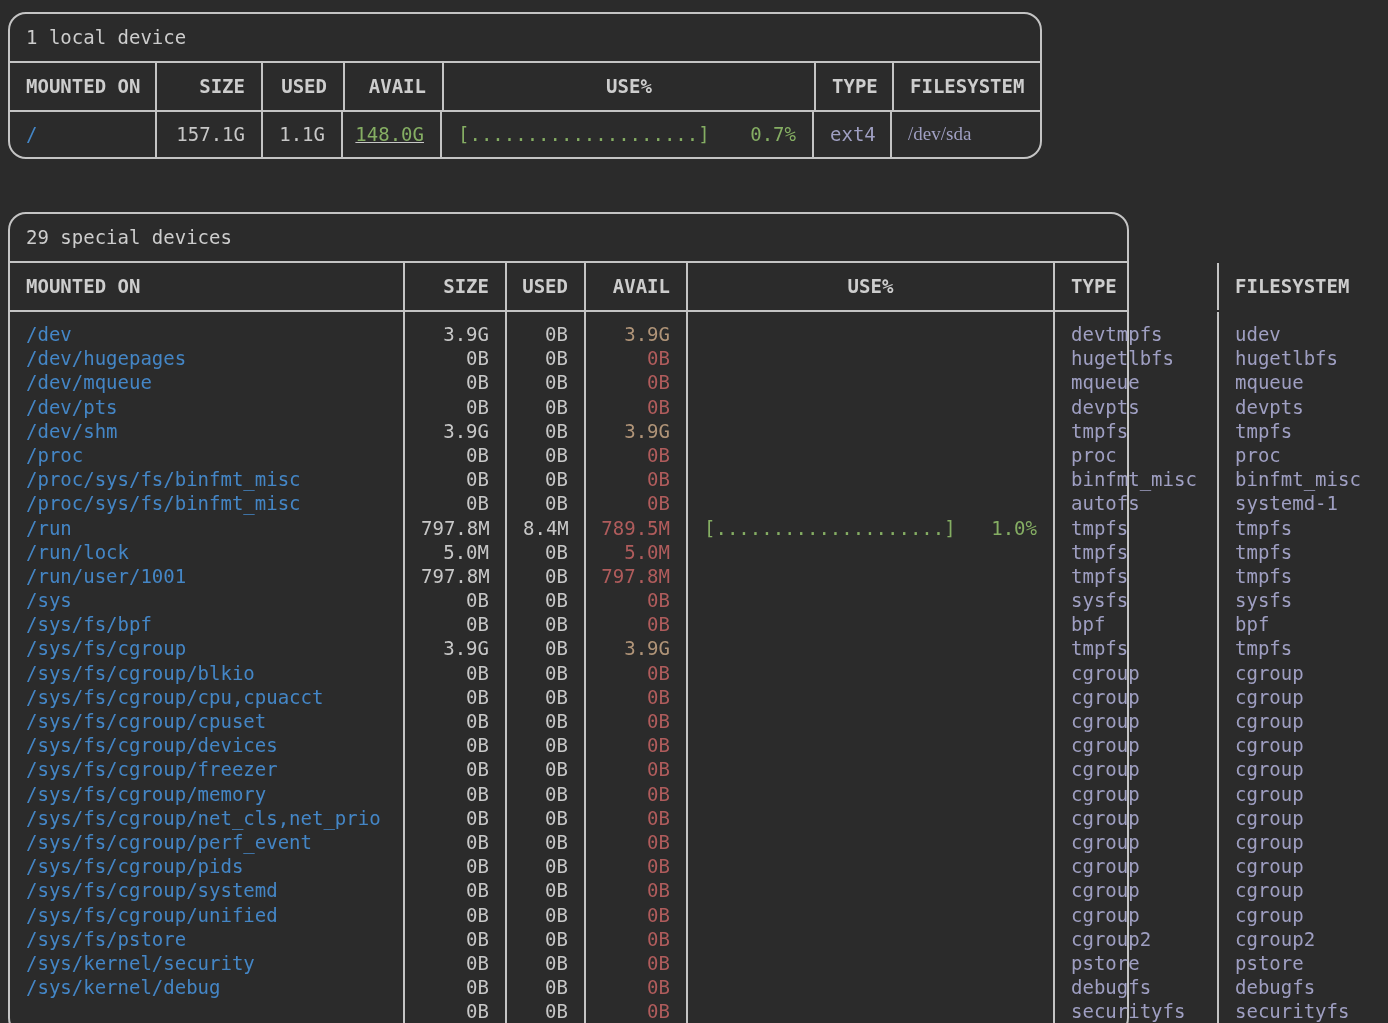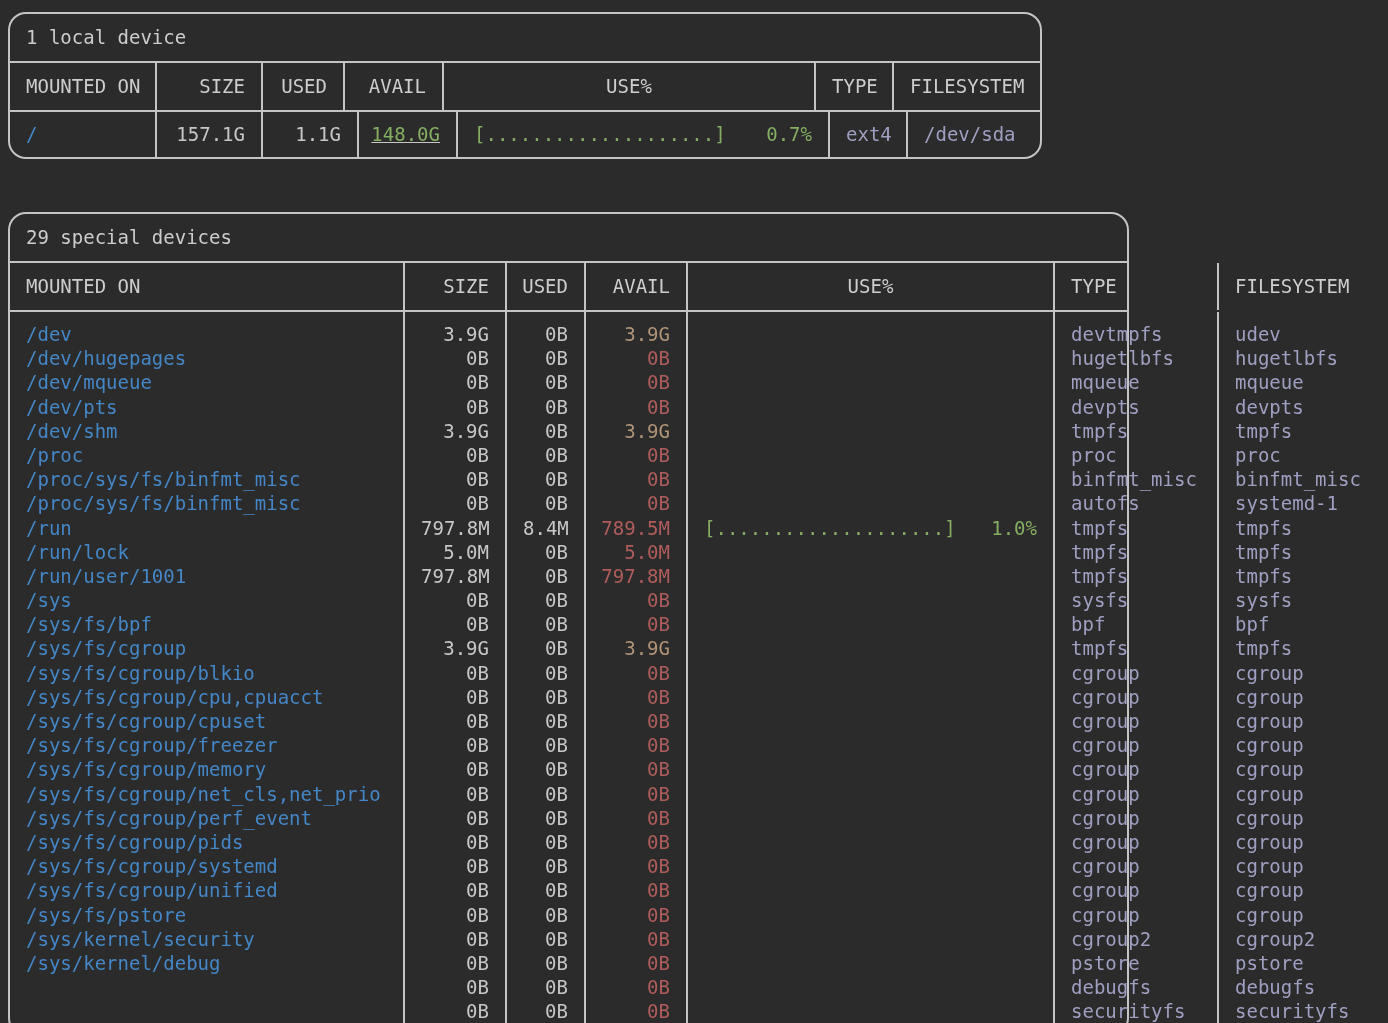--- a/index.html
+++ b/index.html
@@ -23,20 +23,21 @@
     height: 49px; line-height: 47px;
     padding-left: 16px;
     color: var(--heading, #cdcdcd);
     border-bottom: 2px solid var(--border, #c4c4c4);
     white-space: pre;
   }
   .header-row {
     display: flex;
     height: 49px;
     border-bottom: 2px solid var(--border, #c4c4c4);
+    font-weight: bold;
   }
   .header-cell {
     line-height: 47px;
     color: var(--heading, #cdcdcd);
     white-space: pre;
     flex: 0 0 auto;
   }
   .header-cell:not(:last-child) { border-right: 2px solid var(--border, #c4c4c4); }
 
   .body-row { display: flex; }
@@ -76,33 +77,33 @@
         <div class="header-cell a-left" style="width: 78px;">TYPE</div>
         <div class="header-cell a-left" style="width: 146px;">FILESYSTEM</div>
       </div>
     <div class="body-row">
         <div class="body-col" style="width: 147px;">
           <div class="cell a-left t-blue">/</div>
         </div>
         <div class="body-col" style="width: 106px;">
           <div class="cell a-right t-plain">157.1G</div>
         </div>
-        <div class="body-col" style="width: 96px;">
+        <div class="body-col" style="width: 80px;">
           <div class="cell a-right t-plain">1.1G</div>
         </div>
         <div class="body-col" style="width: 99px; text-decoration: underline;">
           <div class="cell a-right t-green">148.0G</div>
         </div>
         <div class="body-col" style="width: 372px;">
           <div class="cell a-bar t-green"><span>[....................]</span><span>0.7%</span></div>
         </div>
         <div class="body-col" style="width: 78px;">
           <div class="cell a-left t-lavender">ext4</div>
         </div>
-        <div class="body-col" style="width: 130px;">
+        <div class="body-col" style="width: 130px; font-family: Liberation Serif, serif;">
           <div class="cell a-left t-lavender">/dev/sda</div>
         </div>
       </div>
   </section>
 
   <section class="duf-table" id="table-special">
     <div class="title-row">29 special devices</div>
     <div class="header-row">
         <div class="header-cell a-left" style="width: 395px;">MOUNTED ON</div>
         <div class="header-cell a-right" style="width: 102px;">SIZE</div>
@@ -124,20 +125,21 @@
           <div class="cell a-left t-blue">/proc/sys/fs/binfmt_misc</div>
           <div class="cell a-left t-blue">/run</div>
           <div class="cell a-left t-blue">/run/lock</div>
           <div class="cell a-left t-blue">/run/user/1001</div>
           <div class="cell a-left t-blue">/sys</div>
           <div class="cell a-left t-blue">/sys/fs/bpf</div>
           <div class="cell a-left t-blue">/sys/fs/cgroup</div>
           <div class="cell a-left t-blue">/sys/fs/cgroup/blkio</div>
           <div class="cell a-left t-blue">/sys/fs/cgroup/cpu,cpuacct</div>
           <div class="cell a-left t-blue">/sys/fs/cgroup/cpuset</div>
+          <div class="cell a-left t-blue">/sys/fs/cgroup/devices</div>
           <div class="cell a-left t-blue">/sys/fs/cgroup/freezer</div>
           <div class="cell a-left t-blue">/sys/fs/cgroup/memory</div>
           <div class="cell a-left t-blue">/sys/fs/cgroup/net_cls,net_prio</div>
           <div class="cell a-left t-blue">/sys/fs/cgroup/perf_event</div>
           <div class="cell a-left t-blue">/sys/fs/cgroup/pids</div>
           <div class="cell a-left t-blue">/sys/fs/cgroup/systemd</div>
           <div class="cell a-left t-blue">/sys/fs/cgroup/unified</div>
           <div class="cell a-left t-blue">/sys/fs/pstore</div>
           <div class="cell a-left t-blue">/sys/kernel/security</div>
           <div class="cell a-left t-blue">/sys/kernel/debug</div>

